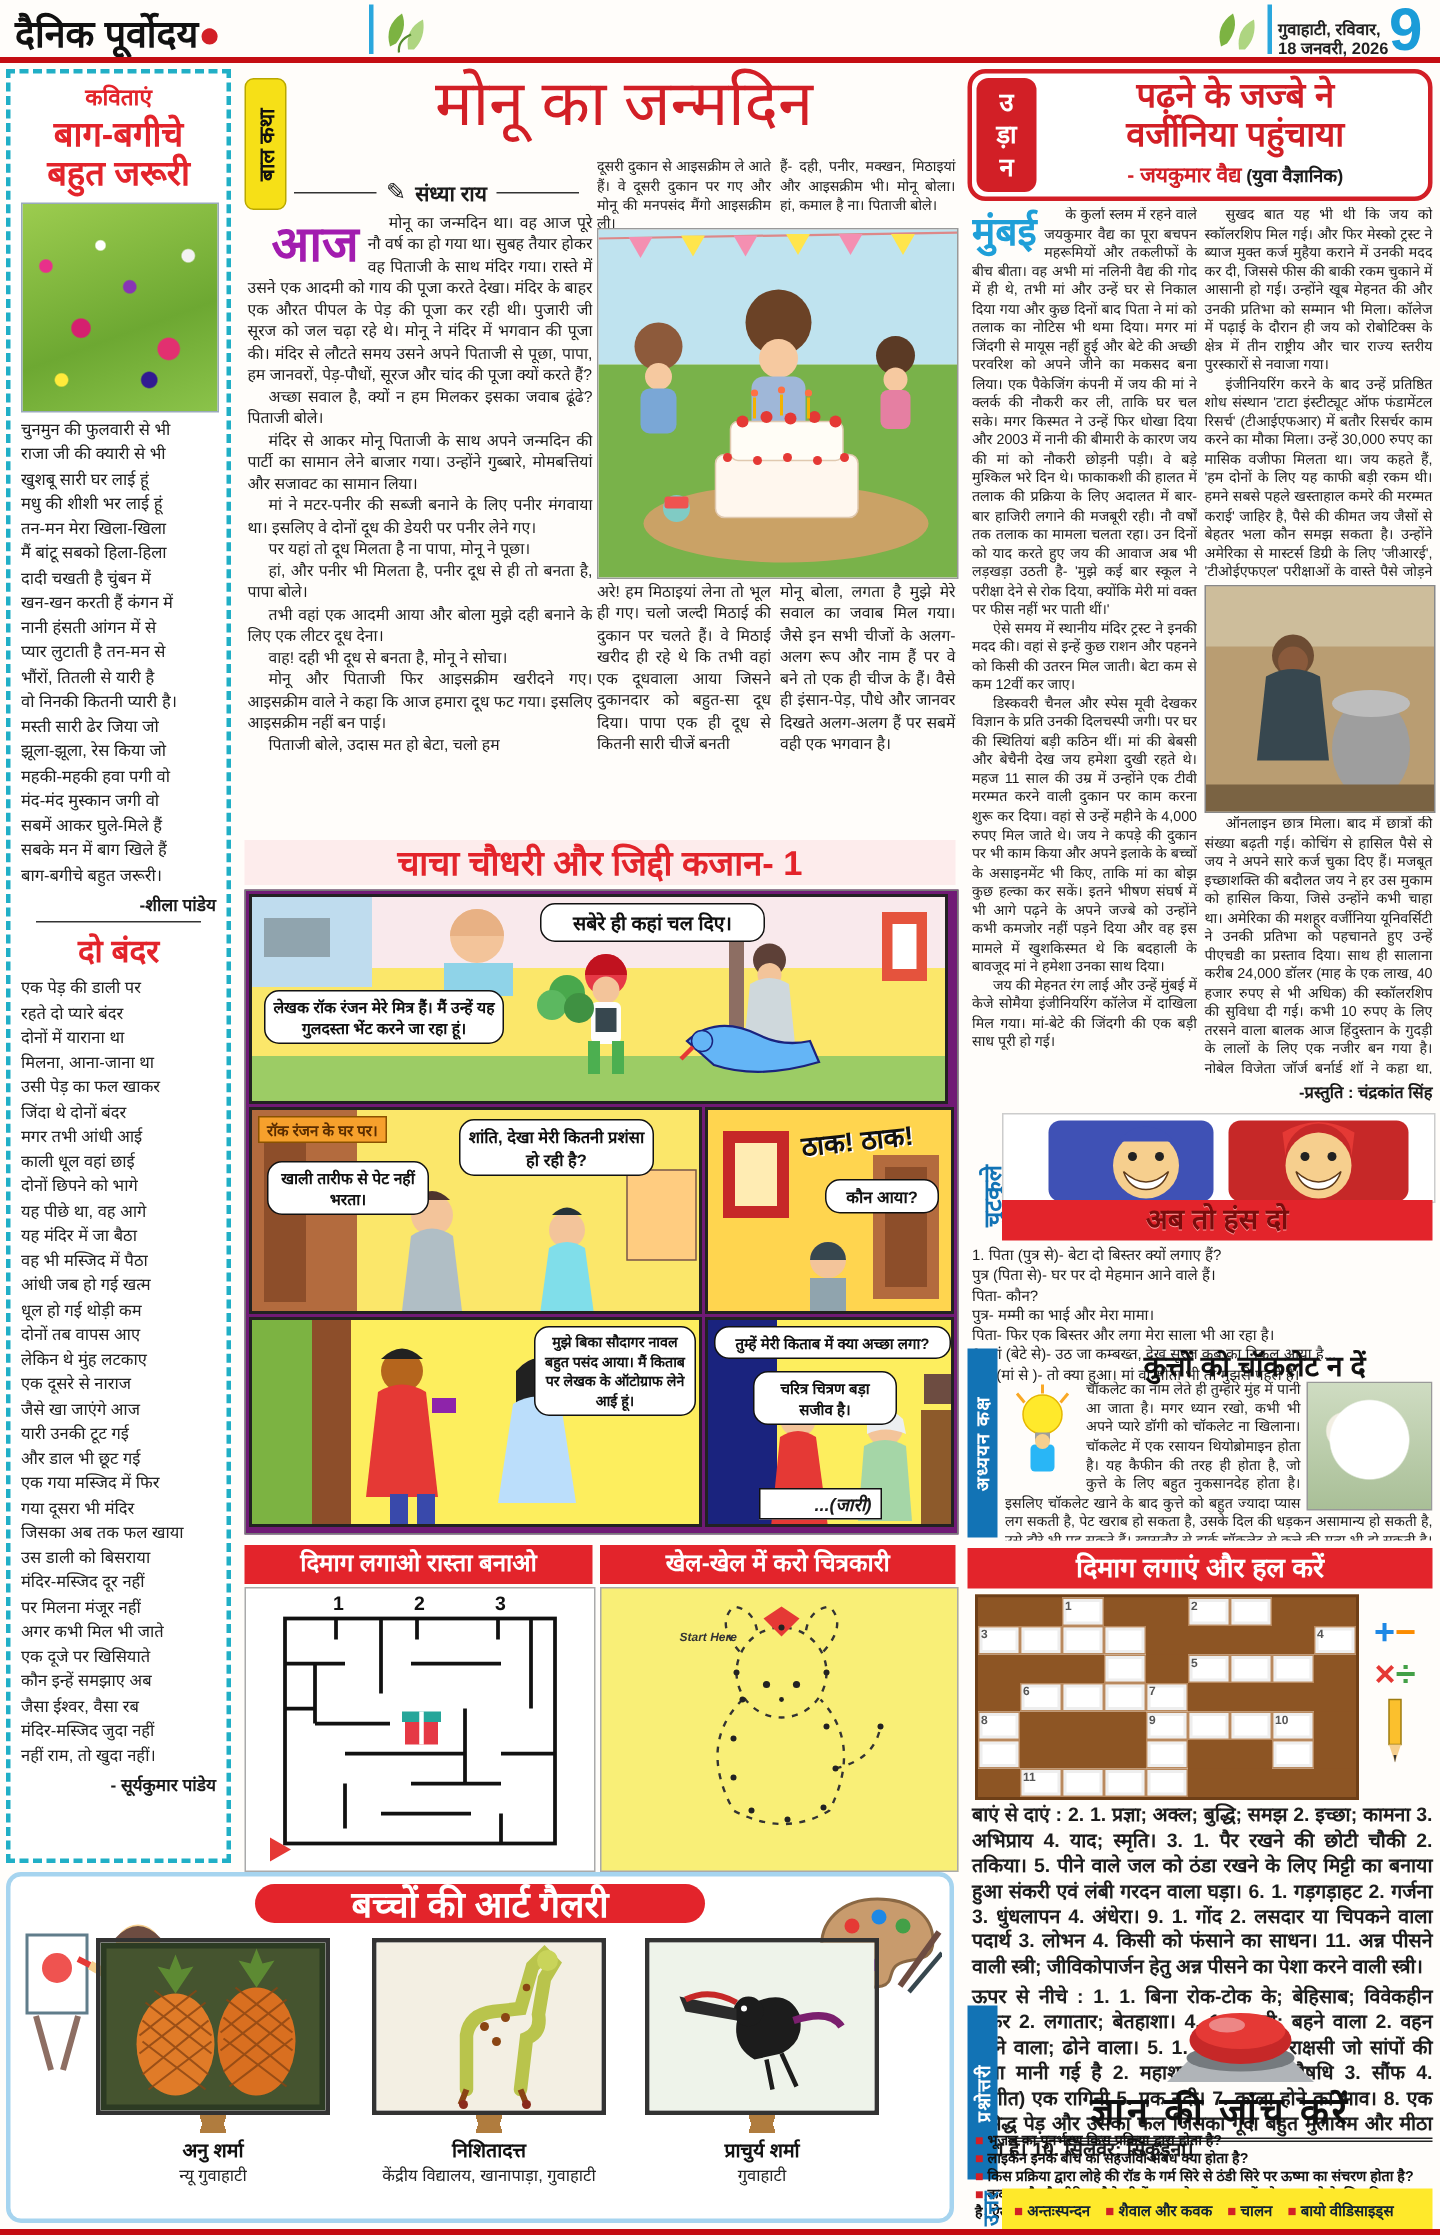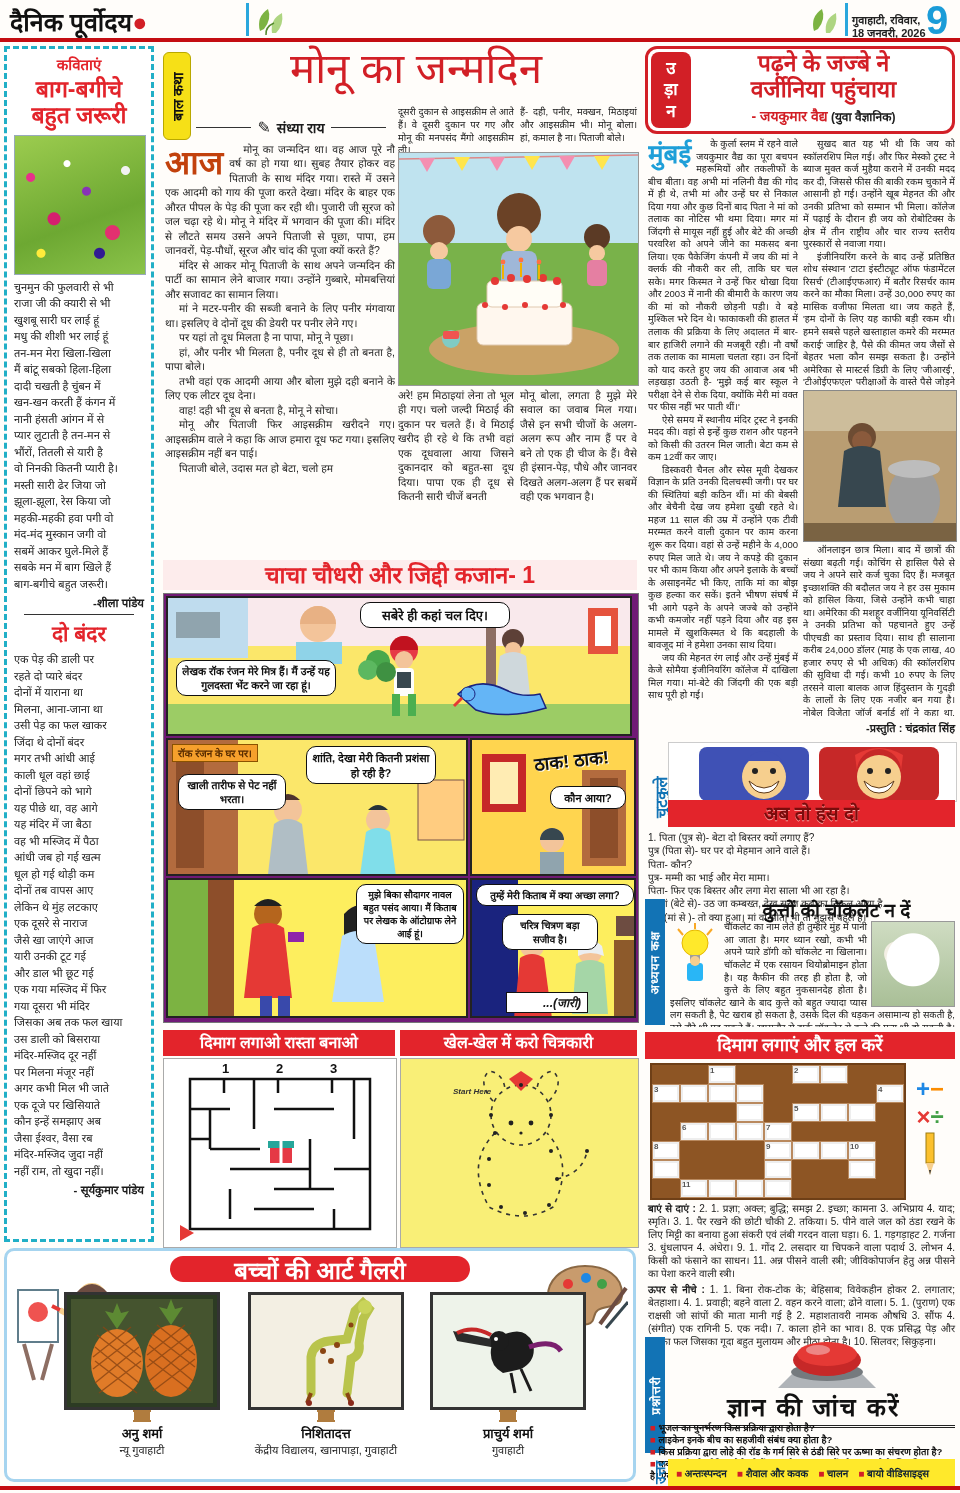--- a/index.html
+++ b/index.html
@@ -36,21 +36,21 @@
   
   .kicker-tab{position:absolute;left:163px;top:52px;width:26px;height:86px;background:#f6e017;
       border:1px solid #b9a800;border-radius:6px;display:flex;align-items:center;justify-content:center;}
   .kicker-tab span{transform:rotate(-90deg);white-space:nowrap;font-weight:bold;font-size:14px;color:#111;}
   .story-title{position:absolute;left:200px;top:46px;width:432px;text-align:center;
       color:#d21f26;font-size:42px;font-weight:normal;line-height:1.1;}
   .byline{position:absolute;left:196px;top:118px;width:190px;display:flex;align-items:center;gap:6px;}
   .byline .ln{flex:1;height:1px;background:#333;}
   .byline .nm{font-weight:bold;font-size:14px;white-space:nowrap;}
   .tnote{position:absolute;font-size:9.5px;line-height:1.35;text-align:justify;color:#222;}
-  .dropword{color:#c2410c;font-weight:bold;font-size:33px;float:left;line-height:1;margin:4px 6px 0 0;}
+  .dropword{color:#a21caf;font-weight:bold;font-size:33px;float:left;line-height:1;margin:4px 6px 0 16px;}
   .scol{position:absolute;font-size:10.5px;line-height:1.38;text-align:justify;color:#1d1d1d;overflow:hidden;}
   .spara{text-indent:14px;}
   .cake{position:absolute;left:398px;top:152px;width:239px;height:232px;border:1px solid #999;}
   
   .comic-banner{position:absolute;left:163px;top:560px;width:474px;height:30px;background:#fdecec;
       color:#e3242b;font-weight:bold;font-size:23px;text-align:center;line-height:30px;}
   .comic-frame{position:absolute;left:163px;top:593px;width:474px;height:428px;background:#701a75;border:1px solid #777;}
   .panel{position:absolute;border:2px solid #222;box-sizing:border-box;overflow:hidden;}
   .bubble{position:absolute;background:#fff;border:1.6px solid #111;border-radius:10px;
       padding:3px 5px;font-weight:bold;text-align:center;color:#111;box-sizing:border-box;}
@@ -100,21 +100,21 @@
      linear-gradient(#cfdcc2,#a9bf97);}
   .bulbwrap{float:left;width:50px;height:64px;margin:0 4px 2px 0;}
   
   .xw-banner{position:absolute;left:645px;top:1032px;width:310px;height:27px;font-size:18px;line-height:27px;}
   #xword{position:absolute;left:650px;top:1063px;width:252px;height:133px;display:grid;
      grid-template-columns:repeat(9,28px);grid-template-rows:repeat(7,19px);background:#8d5524;border:2px solid #6e3f17;}
   .xc{box-sizing:border-box;}
   .xb{background:#8d5524;}
   .xw{background:#fff;border:1px solid #b9895e;box-shadow:inset 0 0 0 2px #eee;position:relative;}
   .xw span{position:absolute;left:1px;top:0;font-size:8px;font-weight:bold;color:#555;}
-  .clues{position:absolute;left:648px;top:1202px;width:307px;font-size:10px;line-height:1.3;text-align:justify;color:#1d1d1d;}
+  .clues{position:absolute;left:648px;top:1202px;width:307px;font-size:13px;line-height:1.3;text-align:justify;color:#1d1d1d;font-weight:bold;}
   .mathclip{position:absolute;left:905px;top:1075px;width:50px;height:110px;font-weight:bold;text-align:center;}
   
   .quiz-title{position:absolute;left:672px;top:1389px;width:283px;text-align:center;font-size:25px;font-weight:bold;
       letter-spacing:2px;border-bottom:3px double #222;padding-bottom:2px;color:#111;}
   .qlist{position:absolute;left:650px;top:1422px;width:305px;}
   .qline{font-size:9.5px;line-height:1.25;color:#111;font-weight:bold;}
   .qline::before{content:"■ ";color:#d21f26;}
   .ansbox{position:absolute;left:668px;top:1459px;width:287px;height:27px;background:#ffe92b;
       display:flex;flex-wrap:wrap;align-items:center;gap:2px 10px;padding:1px 8px;box-sizing:border-box;}
   .ans{font-size:10px;font-weight:bold;color:#123;}
@@ -231,20 +231,21 @@
     <span class="nm">संध्या राय</span>
     <span class="ln"></span>
   </div>
   <div class="tnote" style="left:398px;top:106px;width:116px;height:46px;">दूसरी दुकान से आइसक्रीम ले आते हैं। वे दूसरी दुकान पर गए और मोनू की मनपसंद मैंगो आइसक्रीम ली।</div>
   <div class="tnote" style="left:520px;top:106px;width:117px;height:46px;">हैं- दही, पनीर, मक्खन, मिठाइयां और आइसक्रीम भी। मोनू बोला। हां, कमाल है ना। पिताजी बोले।</div>
 
   <div class="scol" style="left:165px;top:142px;width:230px;height:418px;">
     <span class="dropword">आज</span>
     <div>
         <div class="spara">मोनू का जन्मदिन था। वह आज पूरे नौ वर्ष का हो गया था। सुबह तैयार होकर वह पिताजी के साथ मंदिर गया। रास्ते में उसने एक आदमी को गाय की पूजा करते देखा। मंदिर के बाहर एक औरत पीपल के पेड़ की पूजा कर रही थी। पुजारी जी सूरज को जल चढ़ा रहे थे। मोनू ने मंदिर में भगवान की पूजा की। मंदिर से लौटते समय उसने अपने पिताजी से पूछा, पापा, हम जानवरों, पेड़-पौधों, सूरज और चांद की पूजा क्यों करते हैं?</div>
+        <div class="spara">अच्छा सवाल है, क्यों न हम मिलकर इसका जवाब ढूंढे? पिताजी बोले।</div>
         <div class="spara">मंदिर से आकर मोनू पिताजी के साथ अपने जन्मदिन की पार्टी का सामान लेने बाजार गया। उन्होंने गुब्बारे, मोमबत्तियां और सजावट का सामान लिया।</div>
         <div class="spara">मां ने मटर-पनीर की सब्जी बनाने के लिए पनीर मंगवाया था। इसलिए वे दोनों दूध की डेयरी पर पनीर लेने गए।</div>
         <div class="spara">पर यहां तो दूध मिलता है ना पापा, मोनू ने पूछा।</div>
         <div class="spara">हां, और पनीर भी मिलता है, पनीर दूध से ही तो बनता है, पापा बोले।</div>
         <div class="spara">तभी वहां एक आदमी आया और बोला मुझे दही बनाने के लिए एक लीटर दूध देना।</div>
         <div class="spara">वाह! दही भी दूध से बनता है, मोनू ने सोचा।</div>
         <div class="spara">मोनू और पिताजी फिर आइसक्रीम खरीदने गए। आइसक्रीम वाले ने कहा कि आज हमारा दूध फट गया। इसलिए आइसक्रीम नहीं बन पाई।</div>
         <div class="spara">पिताजी बोले, उदास मत हो बेटा, चलो हम</div>
       </div>
   </div>

